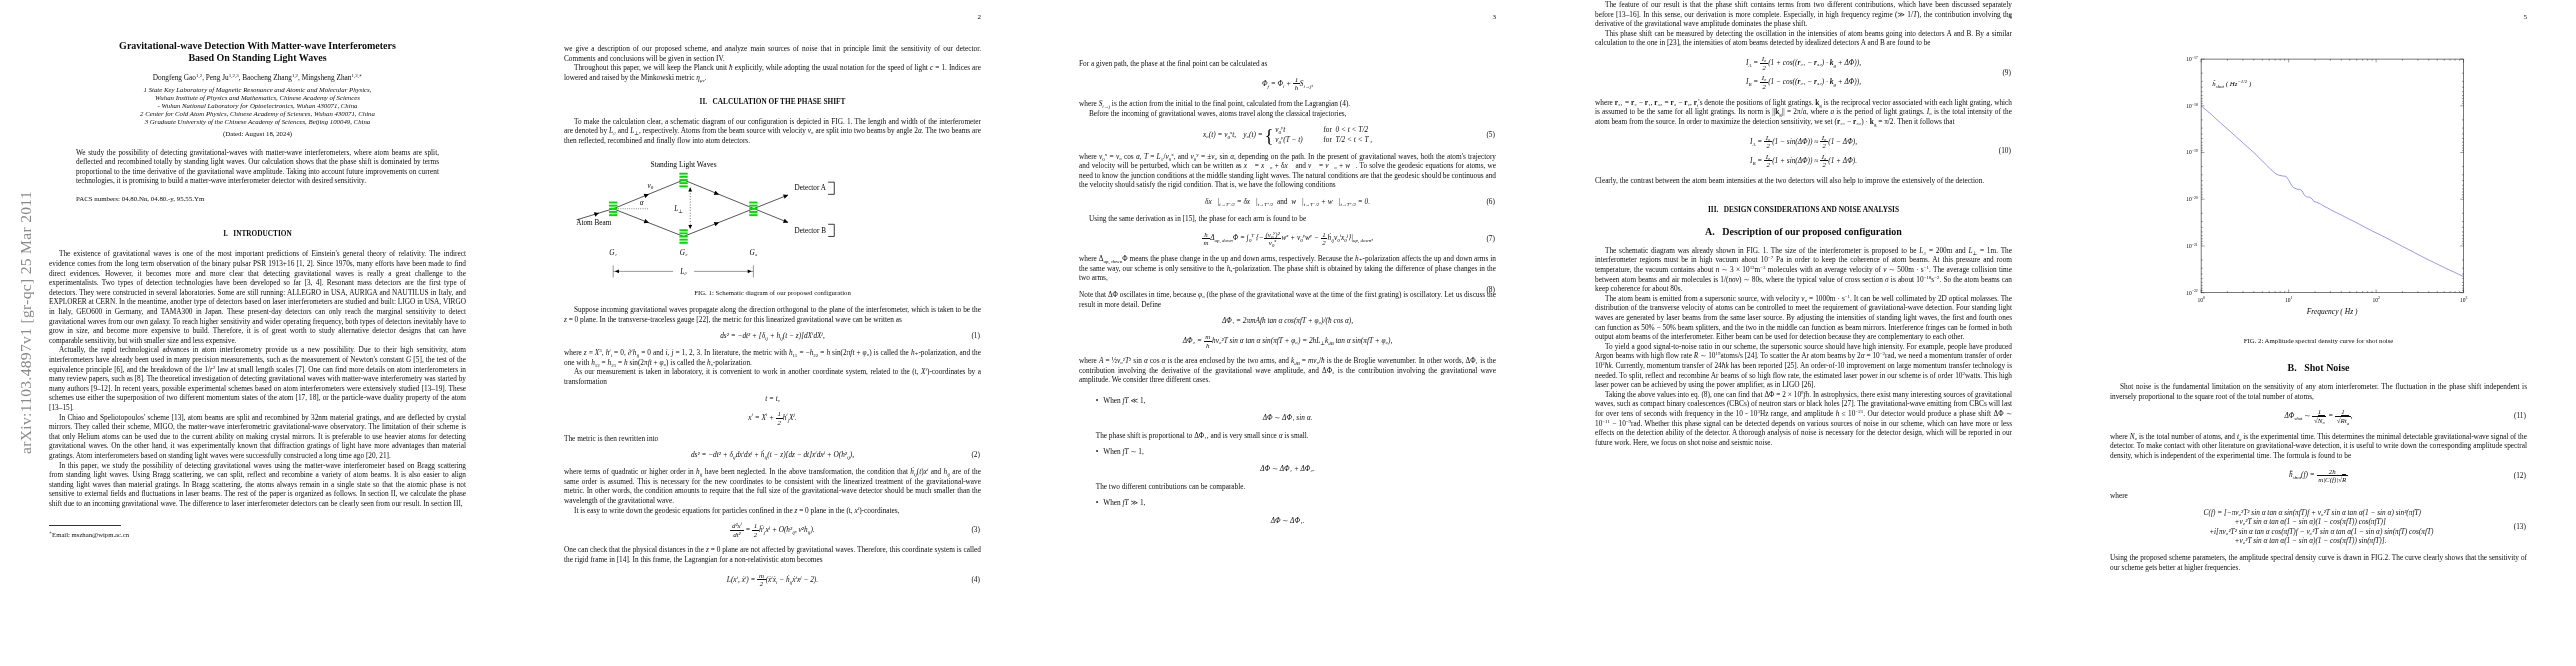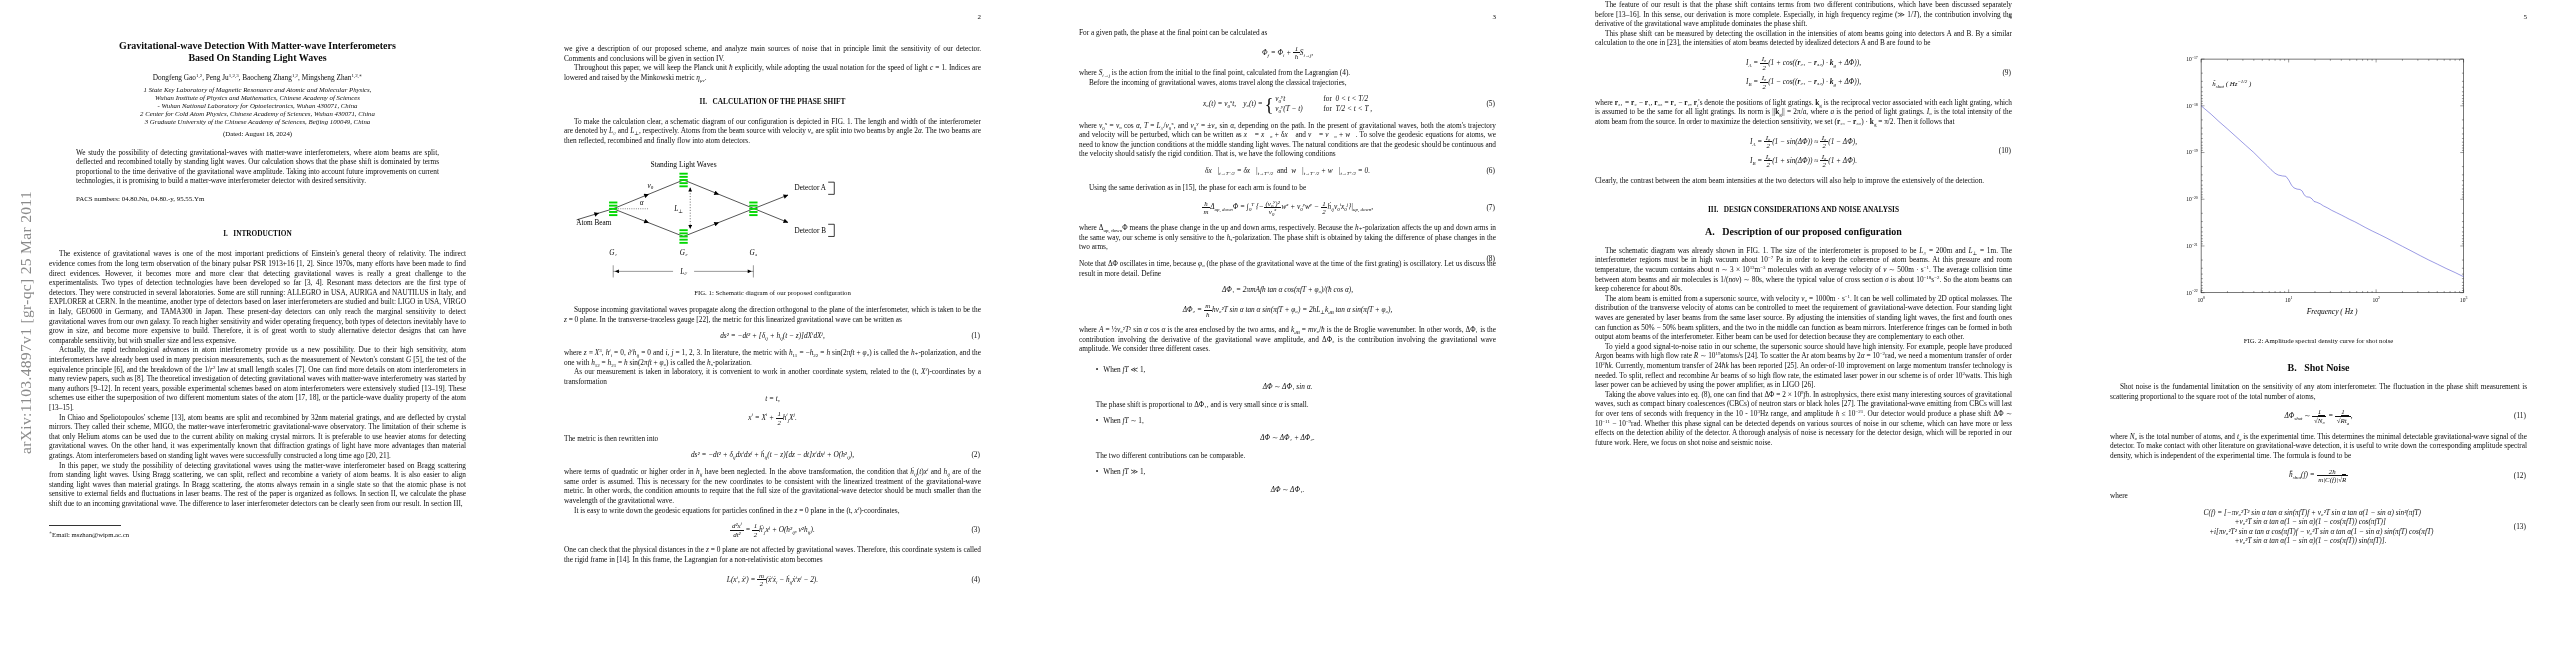--- a/index.html
+++ b/index.html
@@ -180,21 +180,21 @@
       <p class="nind">where terms of quadratic or higher order in <i>h<sub>ij</sub></i> have been neglected. In the above transformation, the condition that <i>ḣ<sub>ij</sub></i>(<i>t</i>)<i>x<sup>i</sup></i> and <i>h<sub>ij</sub></i> are of the same order is assumed. This is necessary for the new coordinates to be consistent with the linearized treatment of the gravitational-wave metric. In other words, the condition amounts to require that the full size of the gravitational-wave detector should be much smaller than the wavelength of the gravitational wave.</p>
       <p>It is easy to write down the geodesic equations for particles confined in the <i>z</i> = 0 plane in the (t, <i>x<sup>i</sup></i>)-coordinates,</p>
       <div class="eq"><span><span class="fr"><span class="nu">d²x<sup>i</sup></span><span class="de">dt²</span></span> = <span class="fr"><span class="nu">1</span><span class="de">2</span></span>ḧ<sup>i</sup><sub>j</sub>x<sup>j</sup> + O(h²<sub>ij</sub>, v²h<sub>ij</sub>).</span><span class="eqno">(3)</span></div>
       <p class="nind">One can check that the physical distances in the <i>z</i> = 0 plane are not affected by gravitational waves. Therefore, this coordinate system is called the rigid frame in [14]. In this frame, the Lagrangian for a non-relativistic atom becomes</p>
       <div class="eq"><span>L(x<sup>i</sup>, ẋ<sup>i</sup>) = <span class="fr"><span class="nu">m</span><span class="de">2</span></span>(ẋ<sup>i</sup>ẋ<sub>i</sub> − ḣ<sub>ij</sub>ẋ<sup>i</sup>x<sup>j</sup> − 2).</span><span class="eqno">(4)</span></div>
     </div>
   </div>
 
   <div class="page" style="left:1030px">
     <div class="pageno">3</div>
-    <div class="content" style="padding-top:28px">
+    <div class="content" style="padding-top:59px">
       <p class="nind">For a given path, the phase at the final point can be calculated as</p>
       <div class="eq">Φ<sub>f</sub> = Φ<sub>i</sub> + <span class="fr"><span class="nu">1</span><span class="de">ħ</span></span>S<sub>i→j</sub>,</div>
       <p class="nind">where <i>S<sub>i→j</sub></i> is the action from the initial to the final point, calculated from the Lagrangian (4).</p>
       <p>Before the incoming of gravitational waves, atoms travel along the classical trajectories,</p>
       <div class="eq"><span>x₀(t) = v<sub>0</sub><sup>x</sup>t,&nbsp;&nbsp;&nbsp;&nbsp;y₀(t) = <span class="brace">{</span><span class="cases">
               <span class="crow">
                 <span class="cv">v<sub>0</sub><sup>y</sup>t</span>
                 <span class="cc"><span class="rm">for</span>&nbsp;&nbsp;0 &lt; t &lt; T/2</span>
               </span>
               <span class="crow">
@@ -427,26 +427,27 @@
             <text x="158" y="276.1" text-anchor="end" font-size="10"><tspan>10</tspan><tspan dy="-4" font-size="7">−20</tspan></text>
             <text x="158" y="360.3" text-anchor="end" font-size="10"><tspan>10</tspan><tspan dy="-4" font-size="7">−21</tspan></text>
             <text x="158" y="444.5" text-anchor="end" font-size="10"><tspan>10</tspan><tspan dy="-4" font-size="7">−22</tspan></text>
           </g>
         <path id="fig2-curve" fill="none" stroke-width="1" d="M164.0,104.2 L182.0,119.4 L196.2,132.6 L211.5,145.9 L226.7,159.6 L243.6,174.8 L258.9,188.4 L274.2,203.6 L283.2,212.3 L290.0,219.3 L297.2,225.8 L302.9,228.9 L310.5,230.6 L316.7,231.2 L321.7,237.7 L326.9,247.3 L331.2,252.1 L336.9,254.3 L342.2,255.0 L346.2,257.8 L349.4,264.4 L353.8,268.1 L360.0,269.1 L363.8,271.9 L367.4,276.5 L372.5,278.1 L378.7,280.8 L384.4,284.6 L392.2,288.4 L399.1,292.5 L407.4,296.5 L416.6,301.0 L424.7,305.2 L431.9,309.0 L440.8,313.1 L449.8,317.9 L459.6,323.3 L472.1,329.7 L485.9,336.3 L497.3,342.0 L511.5,349.5 L526.8,357.5 L542.1,365.4 L559.0,374.3 L574.3,382.1 L589.5,389.4 L605.4,397.3 L621.7,404.7 L637.0,412.2" stroke="#4b4bcf"></path>
         <text x="184" y="68" font-size="12.5" font-style="italic"><tspan>h̃</tspan><tspan dy="3.5" font-size="9">shot</tspan><tspan dy="-3.5"> ( Hz</tspan><tspan dy="-5" font-size="9">−1/2</tspan><tspan dy="5"> )</tspan></text>
         <text x="400" y="480" text-anchor="middle" font-size="13.5" font-style="italic">Frequency ( Hz )</text>
       </svg>
       <div class="figcap" style="margin-top:14.5px">FIG. 2: Amplitude spectral density curve for shot noise</div>
       <h3 style="margin-top:18px">B.&nbsp;&nbsp;&nbsp;Shot Noise</h3>
-      <p>Shot noise is the fundamental limitation on the sensitivity of any atom interferometer. The fluctuation in the phase shift measurement is scattering proportional to the square root of the total number of atoms,</p>
+      <p>Shot noise is the fundamental limitation on the sensitivity of any atom interferometer. The fluctuation in the phase shift independent is inversely proportional to the square root of the total number of atoms,</p>
       <div class="eq"><span>ΔΦ<sub>shot</sub> ∼ <span class="fr"><span class="nu">1</span><span class="de">√<span class="ov">N₀</span></span></span> = <span class="fr"><span class="nu">1</span><span class="de">√<span class="ov">Rt<sub>a</sub></span></span></span>,</span><span class="eqno">(11)</span></div>
       <p class="nind">where <i>N</i>₀ is the total number of atoms, and <i>t<sub>a</sub></i> is the experimental time. This determines the minimal detectable gravitational-wave signal of the detector. To make contact with other literature on gravitational-wave detection, it is useful to write down the corresponding amplitude spectral density, which is independent of the experimental time. The formula is found to be</p>
       <div class="eq"><span>h̃<sub>shot</sub>(f) = <span class="fr"><span class="nu">2ħ</span><span class="de">m|C(f)|√<span class="ov">R</span></span></span></span><span class="eqno">(12)</span></div>
       <p class="nind">where</p>
       <div class="eq">
         <span class="eqlines"><span class="el">C(f) = [−πv₀²T² sin α tan α sin(πfT)f + v₀²T sin α tan α(1 − sin α) sin²(πfT)</span><span class="el ind1">+v₀²T sin α tan α(1 − sin α)(1 − cos(πfT)) cos(πfT)]</span><span class="el ind2">+i[πv₀²T² sin α tan α cos(πfT)f − v₀²T sin α tan α(1 − sin α) sin(πfT) cos(πfT)</span><span class="el ind1">+v₀²T sin α tan α(1 − sin α)(1 − cos(πfT)) sin(πfT)].</span></span>
         <span class="eqno">(13)</span>
       </div>
+      <p class="nind">Using the proposed scheme parameters, the amplitude spectral density curve is drawn in FIG.2. The curve clearly shows that the sensitivity of our scheme gets better at higher frequencies.</p>
     </div>
   </div>
 
 </div>
 
 
 </body></html>

